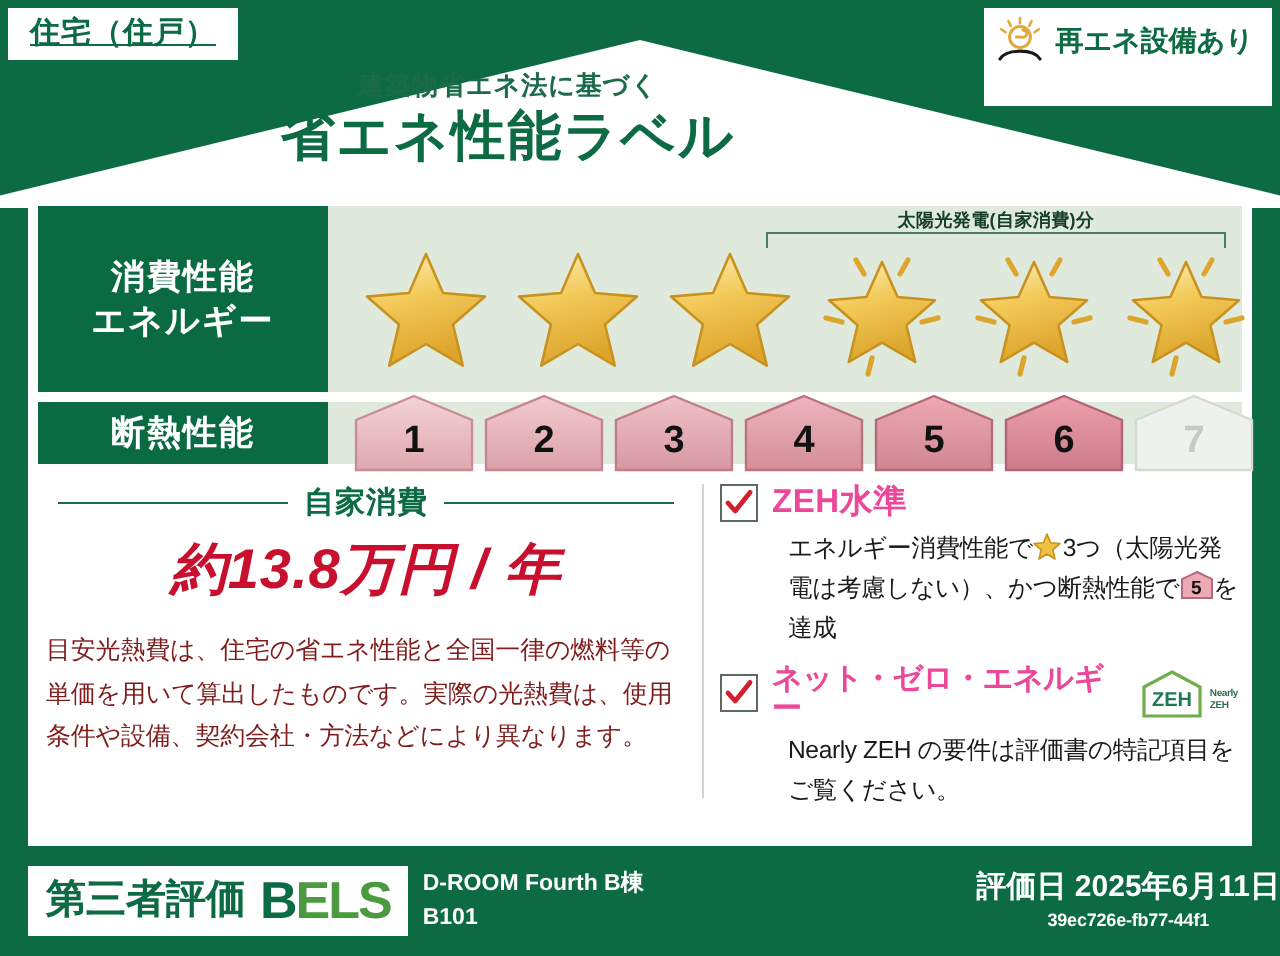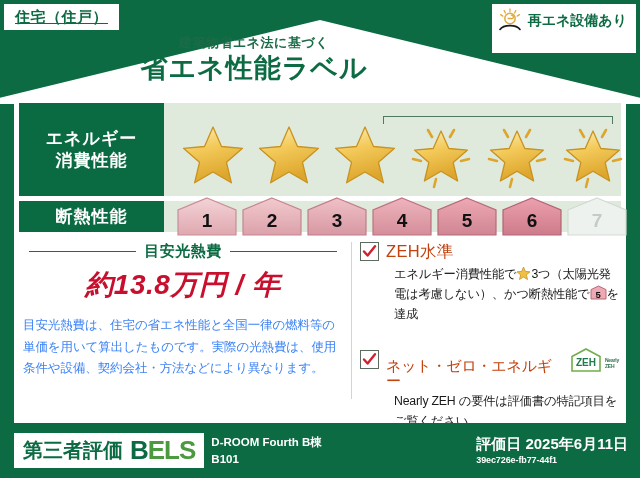--- a/index.html
+++ b/index.html
@@ -120,37 +120,37 @@
   .cost-head .txt {
     font-size: 15px; font-weight: bold; color: #0d6b43; letter-spacing: .5px;
     white-space: nowrap;
   }
   .cost-value {
     text-align: center; color: #c8102e;
     font-size: 28px; font-weight: bold; letter-spacing: .5px;
     margin-top: 10px; line-height: 1; font-style: italic;
   }
   .cost-note {
-    margin-top: 16px; font-size: 12.5px; color: #3b82f6;
+    margin-top: 16px; font-size: 12.5px; color: #7f1d1d;
     line-height: 1.72; letter-spacing: -.1px;
   }
 
   .zeh-block { margin-bottom: 7px; }
   .zeh-head { display: flex; align-items: center; gap: 7px; }
   .check-box {
     flex: 0 0 auto; width: 19px; height: 19px;
     border: 1.6px solid #5c6b60; background: #fff;
     position: relative;
   }
   .check-box svg { position: absolute; left: 1px; top: 1px; width: 15px; height: 15px; }
   .zeh-title {
-    font-size: 16.5px; font-weight: normal; color: #c2410c; letter-spacing: .3px;
+    font-size: 16.5px; font-weight: bold; color: #ec4899; letter-spacing: .3px;
     line-height: 1;
   }
-  .zeh-title.small { font-size: 15px; letter-spacing: -.2px; margin-top: 26px; }
+  .zeh-title.small { font-size: 15px; letter-spacing: -.2px; }
   .zeh-desc {
     margin-top: 4px; font-size: 12.3px; color: #1a1a1a;
     line-height: 1.62; letter-spacing: -.2px; margin-left: 34px;
   }
   .inline-star { display: inline-block; vertical-align: -3px; width: 15px; height: 15px; }
   .inline-badge {
     display: inline-block; vertical-align: -2px;
     width: 17px; height: 15px; position: relative;
   }
   .inline-badge svg { position: absolute; left: 0; top: 0; width: 17px; height: 15px; }
@@ -182,21 +182,21 @@
   .bels-en {
     font-size: 26px; font-weight: bold; color: #0d6b43;
     letter-spacing: -1px; line-height: 1;
   }
   .bels-en .b2 { color: #4b9a3f; }
   .prop {
     margin-left: 7px; color: #ffffff; font-size: 11.5px;
     font-weight: bold; line-height: 1.42;
   }
   .footer-right {
-    margin-left: auto; margin-right: 12px; text-align: left; color: #ffffff;
+    margin-left: auto; margin-right: 0; text-align: center; color: #ffffff;
   }
   .eval-date { font-size: 15px; font-weight: bold; line-height: 1.1; }
   .cert-id { font-size: 9px; font-weight: bold; margin-top: 3px; letter-spacing: -.1px; }
 </style>
 </head>
 <body>
 
 <div class="roof">
   <div class="roof-white"></div>
 </div>
@@ -223,24 +223,25 @@
 
 <div class="title-wrap">
   <div class="title-sub">建築物省エネ法に基づく</div>
   <div class="title-main">省エネ性能ラベル</div>
 </div>
 
 <div class="card">
 
   <div class="perf-row energy-row">
     <div class="row-label">
+      <span>消費性能</span>
       <span>エネルギー</span>
-      <span>消費性能</span>
     </div>
     <div class="row-body">
+      <div class="solar-note">太陽光発電(自家消費)分</div>
       <div class="solar-bracket"></div>
       <div class="stars">
 
         <div class="star-cell">
           <svg viewBox="0 0 74 74">
             <defs>
               <linearGradient id="sg1" x1="0" y1="0" x2="0.3" y2="1">
                 <stop offset="0%" stop-color="#fdf0bf"></stop>
                   <stop offset="45%" stop-color="#f3ca5a"></stop>
                 <stop offset="100%" stop-color="#dda52c"></stop>
@@ -399,21 +400,21 @@
 
       </div>
     </div>
   </div>
 
   <div class="lower">
 
     <div class="col-left">
       <div class="cost-head">
         <span class="line"></span>
-        <span class="txt">目安光熱費</span>
+        <span class="txt">自家消費</span>
         <span class="line"></span>
       </div>
       <div class="cost-value">約13.8万円 / 年</div>
       <div class="cost-note">目安光熱費は、住宅の省エネ性能と全国一律の燃料等の単価を用いて算出したものです。実際の光熱費は、使用条件や設備、契約会社・方法などにより異なります。</div>
     </div>
 
     <div class="col-divider"></div>
 
     <div class="col-right">
 

